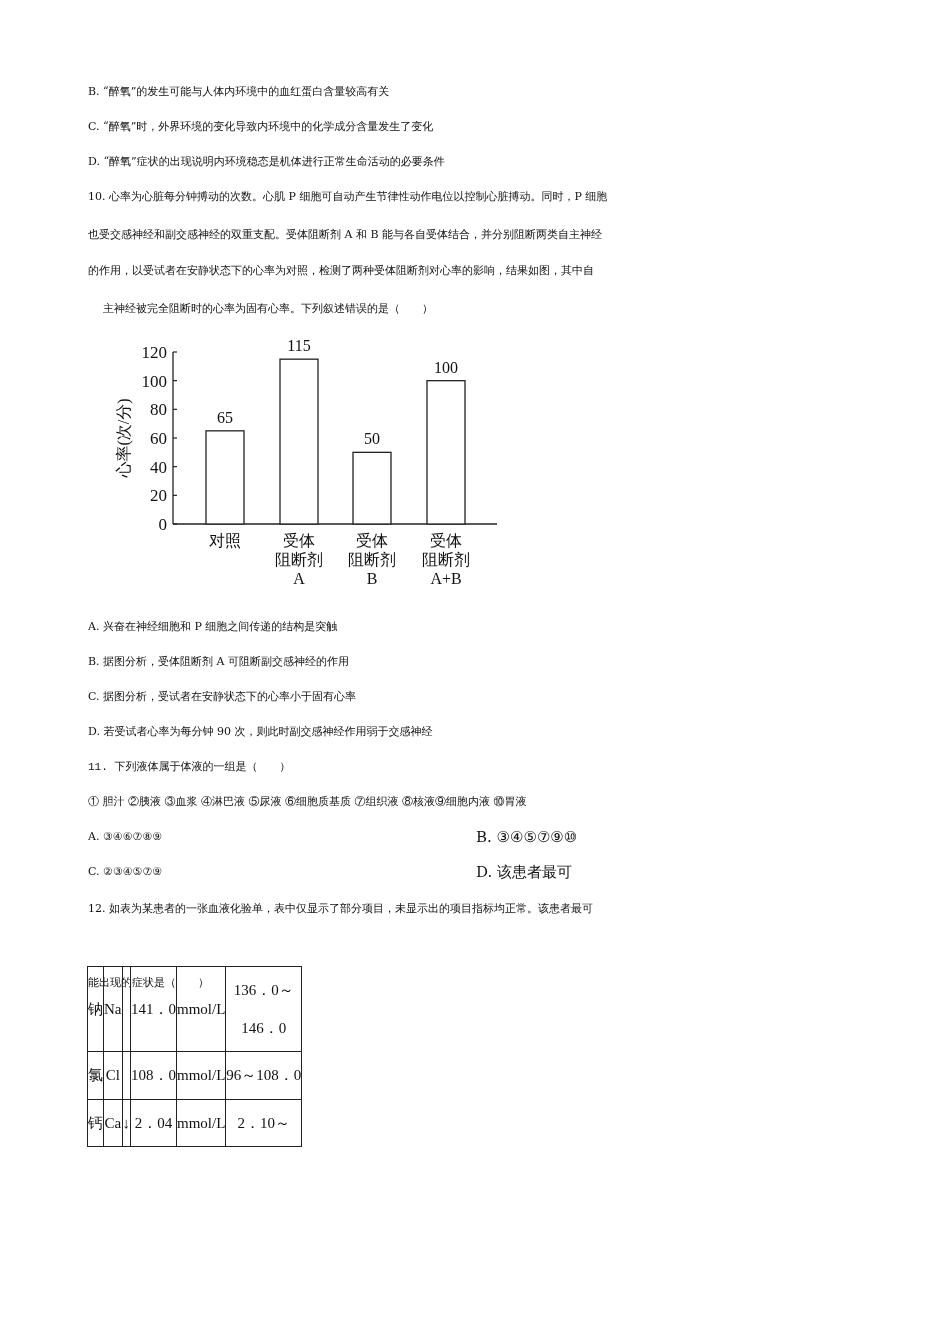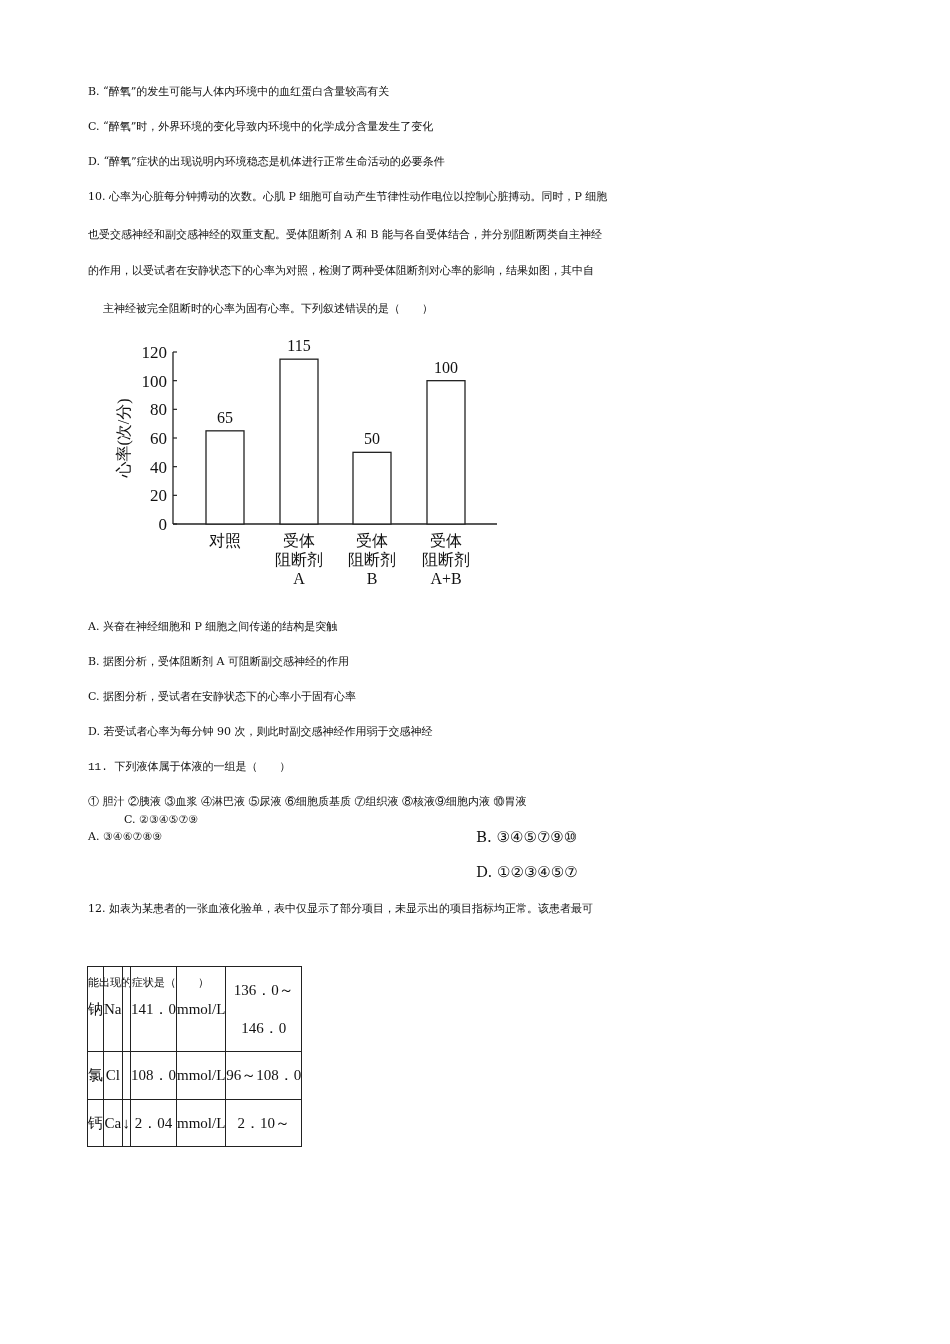--- a/index.html
+++ b/index.html
@@ -75,22 +75,22 @@
 
 <div class="line" style="top:617px;">A. 兴奋在神经细胞和 P 细胞之间传递的结构是突触</div>
 <div class="line" style="top:652px;text-align:right;">B. 据图分析，受体阻断剂 A 可阻断副交感神经的作用</div>
 <div class="line" style="top:687px;">C. 据图分析，受试者在安静状态下的心率小于固有心率</div>
 <div class="line" style="top:722px;">D. 若受试者心率为每分钟 90 次，则此时副交感神经作用弱于交感神经</div>
 
 <div class="line" style="top:757px;font-family:Liberation Mono, monospace;">11. 下列液体属于体液的一组是（　　）</div>
 <div class="line" style="top:792px;">① 胆汁 ②胰液 ③血浆 ④淋巴液 ⑤尿液 ⑥细胞质基质 ⑦组织液 ⑧核液⑨细胞内液 ⑩胃液</div>
 <div class="line" style="top:827px;">A. ③④⑥⑦⑧⑨</div>
 <div class="opt2" style="top:827px;">B. ③④⑤⑦⑨⑩</div>
-<div class="line" style="top:810px;margin-left:36px;">C. ②③④⑤⑦⑨</div>
-<div class="opt2" style="top:862px;">D. ①②③④⑤⑦</div>
+<div class="line" style="top:862px;">C. ②③④⑤⑦⑨</div>
+<div class="opt2" style="top:862px;">D. 该患者最可</div>
 
 <div class="line" style="top:899px;">12. 如表为某患者的一张血液化验单，表中仅显示了部分项目，未显示出的项目指标均正常。该患者最可</div>
 <div class="line" style="top:972px;font-family:Liberation Serif, serif;">能出现的症状是（　　）</div>
 
 <table class="lab">
   <tbody>
   <tr style="height:85px;">
     <td>钠</td>
     <td>Na</td>
     <td></td>

